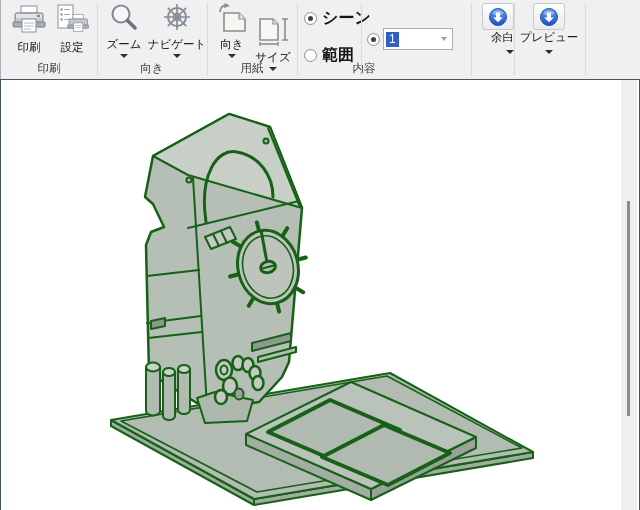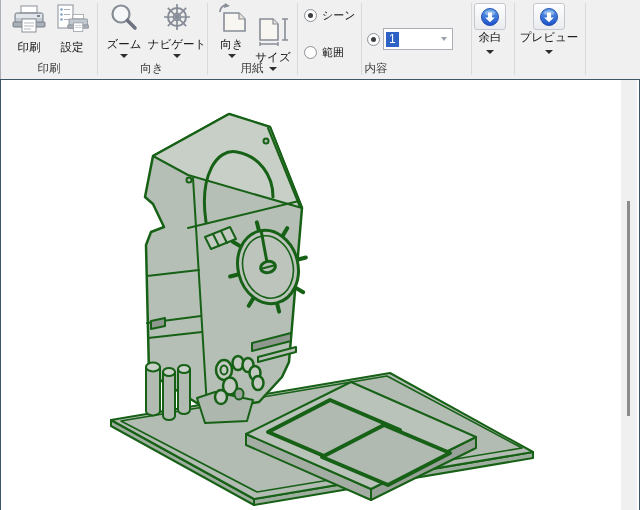--- a/index.html
+++ b/index.html
@@ -13,21 +13,21 @@
   .btn{position:absolute;display:flex;flex-direction:column;align-items:center;gap:1px;cursor:default;}
   .btn .lbl{font-size:11.5px;line-height:13px;color:#141414;white-space:nowrap;}
   .grouplbl{position:absolute;bottom:3px;font-size:11.5px;color:#3a3a3a;text-align:center;white-space:nowrap;}
   .dd{width:0;height:0;border-left:4px solid transparent;border-right:4px solid transparent;
     border-top:4px solid #2e2e2e;margin-top:2px;}
   .radio-row{position:absolute;display:flex;align-items:center;gap:5px;}
   .radio{width:13px;height:13px;border:1px solid #8f9398;border-radius:50%;
     background:radial-gradient(#ffffff 55%,#e9ebed);box-sizing:border-box;position:relative;flex:0 0 auto;}
   .radio.checked::after{content:"";position:absolute;left:3px;top:3px;width:5px;height:5px;
     border-radius:50%;background:#3d4043;}
-  .rlbl{font-size:11px;color:#141414;white-space:nowrap;}
+  .rlbl{font-size:16px;color:#141414;white-space:nowrap;font-weight:bold;}
   .combo{position:absolute;left:382px;top:28px;width:70px;height:22px;background:#fff;
     border:1px solid #abaeb4;box-sizing:border-box;display:flex;align-items:center;}
   .combo .sel{background:#2e62c4;color:#fff;font-size:12px;line-height:15px;padding:0 3px;margin-left:2px;}
   .combo .arr{margin-left:auto;margin-right:5px;width:0;height:0;border-left:3.5px solid transparent;
     border-right:3.5px solid transparent;border-top:4px solid #9ba1a8;}
   .iconbox{width:32px;height:27px;border:1px solid #c4c8ce;border-radius:3px;
     background:linear-gradient(#fefefe,#e9ebee);display:flex;align-items:center;justify-content:center;box-sizing:border-box;}
 
   
   .canvas{position:absolute;left:0;top:79px;width:640px;height:431px;background:#ffffff;
@@ -139,33 +139,33 @@
     <div class="sep" style="left:296px;"></div>
 
     <div class="radio-row" style="left:303px;top:8px;">
       <span class="radio checked"></span>
       <span class="rlbl">シーン</span>
     </div>
     <div class="radio-row" style="left:303px;top:31px;margin-top:14px;">
       <span class="radio"></span>
       <span class="rlbl">範囲</span>
     </div>
-    <div class="grouplbl" style="left:296px;width:64px;padding-left:47px;">内容</div>
+    <div class="grouplbl" style="left:284px;width:64px;padding-left:47px;">内容</div>
     <div class="sep" style="left:360px;"></div>
 
     <div class="radio-row" style="left:366px;top:33px;">
       <span class="radio checked"></span>
     </div>
     <div class="combo">
       <span class="sel">1</span>
       <span class="arr"></span>
     </div>
     <div class="sep" style="left:470px;"></div>
 
-    <div class="btn" style="left:465px;top:3px;width:48px;">
+    <div class="btn" style="left:465px;top:3px;width:48px;align-items:flex-end;">
       <span class="iconbox">
         <svg width="26" height="26" viewBox="0 0 32 26">
           <defs>
             <linearGradient id="blu-a" x1="0" y1="0" x2="0" y2="1">
               <stop offset="0" stop-color="#5e9de6"></stop>
                 <stop offset="1" stop-color="#1c50c8"></stop>
             </linearGradient>
           </defs>
           <circle cx="16" cy="13" r="10.5" fill="url(#blu-a)" stroke="#1340a8"></circle>
           <ellipse cx="16" cy="8.2" rx="6.5" ry="3.2" fill="#ffffff" opacity="0.35"></ellipse>

